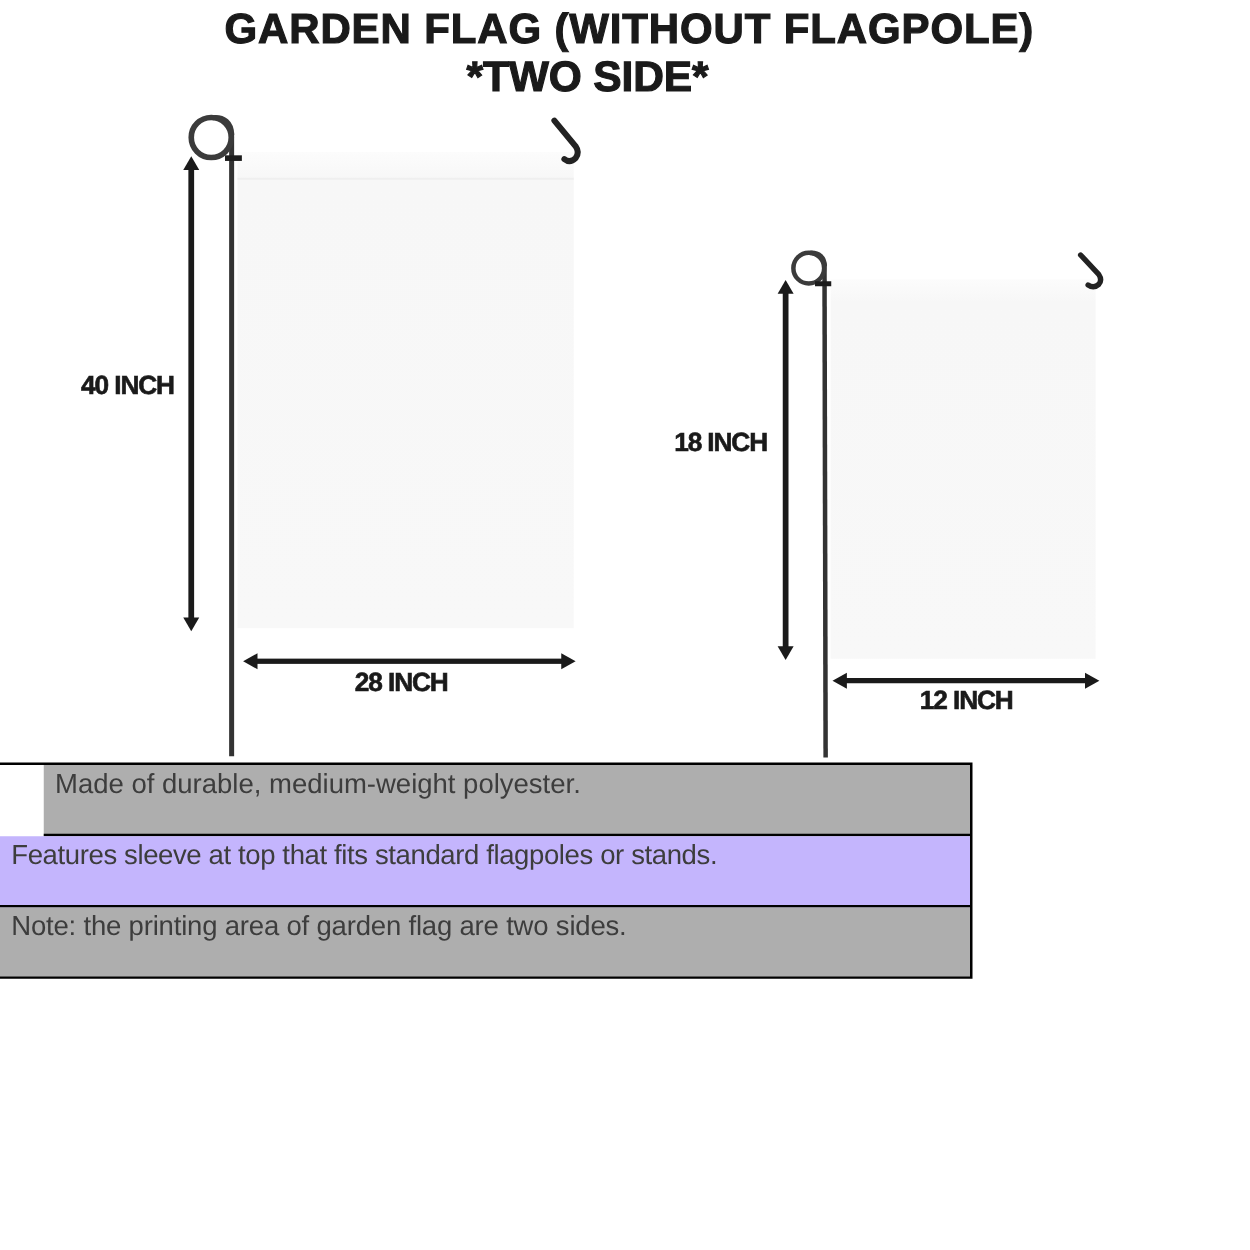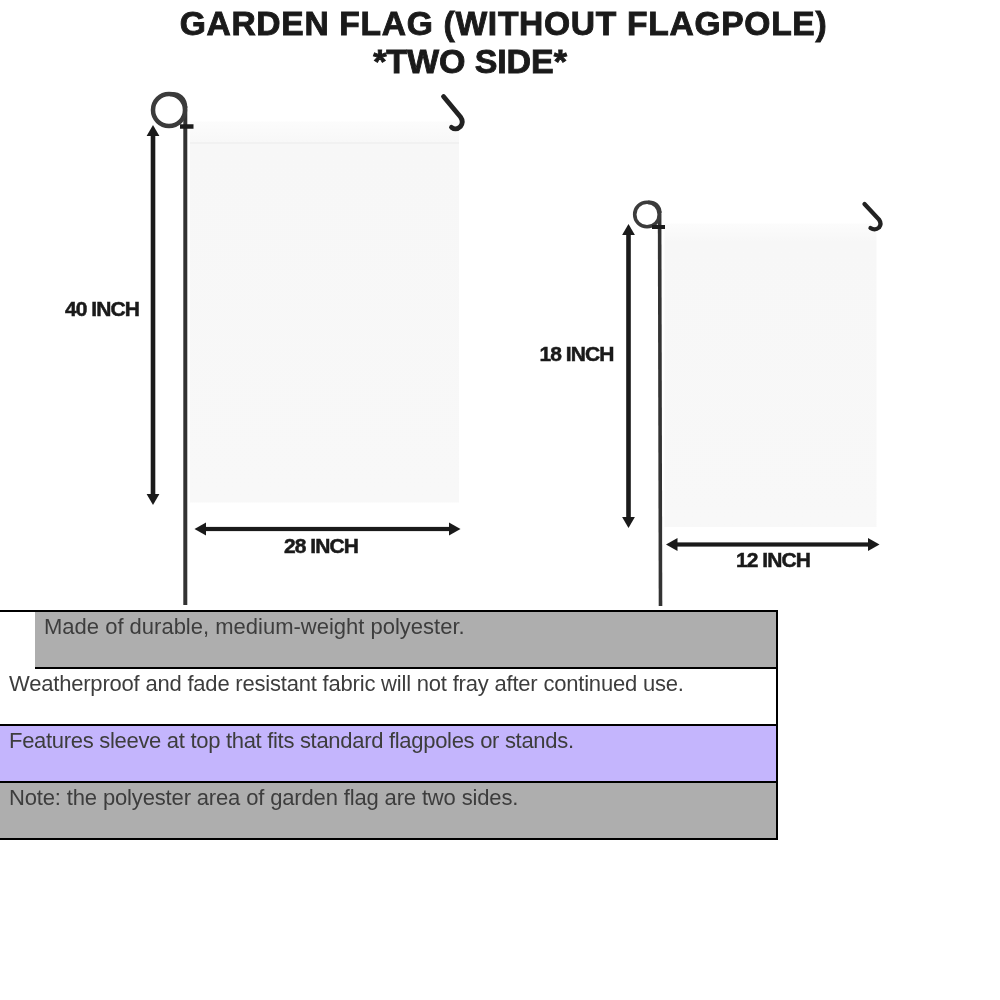--- a/index.html
+++ b/index.html
@@ -80,25 +80,22 @@
 
   <text x="773" y="567" font-family="Liberation Sans" font-size="21" font-weight="bold" fill="#1a1a1a" stroke="#1a1a1a" stroke-width="0.5" text-anchor="middle" letter-spacing="-0.9">12 INCH</text>
 </svg>
 
 <div class="abs" style="left:-2px;top:610px;width:776px;border:2px solid #000;">
 
   <div style="height:55px;background:#aeaeae;border-bottom:2px solid #000;margin-left:35px;">
       <div style="padding:2px 0 0 9px;font-size:22px;color:#3d3d3d;">Made of durable, medium-weight polyester.</div>
     </div>
 
-  <div style="height:55px;background:#ffffff;border-bottom:2px solid #000;">
-      <div style="padding:2px 0 0 9px;font-size:22px;color:#3d3d3d;letter-spacing:-0.2px;">Weatherproof and fade resistant fabric will not fray after continued use.</div>
-    </div>
 
   <div style="height:55px;background:#c4b5fd;border-bottom:2px solid #000;">
       <div style="padding:2px 0 0 9px;font-size:22px;color:#3d3d3d;letter-spacing:-0.3px;">Features sleeve at top that fits standard flagpoles or stands.</div>
     </div>
 
 
   <div style="height:55px;background:#aeaeae;">
-      <div style="padding:2px 0 0 9px;font-size:22px;color:#3d3d3d;letter-spacing:-0.15px;">Note: the polyester area of garden flag are two sides.</div>
+      <div style="padding:2px 0 0 9px;font-size:22px;color:#3d3d3d;letter-spacing:-0.15px;">Note: the printing area of garden flag are two sides.</div>
     </div>
 </div>
 
 </body></html>

